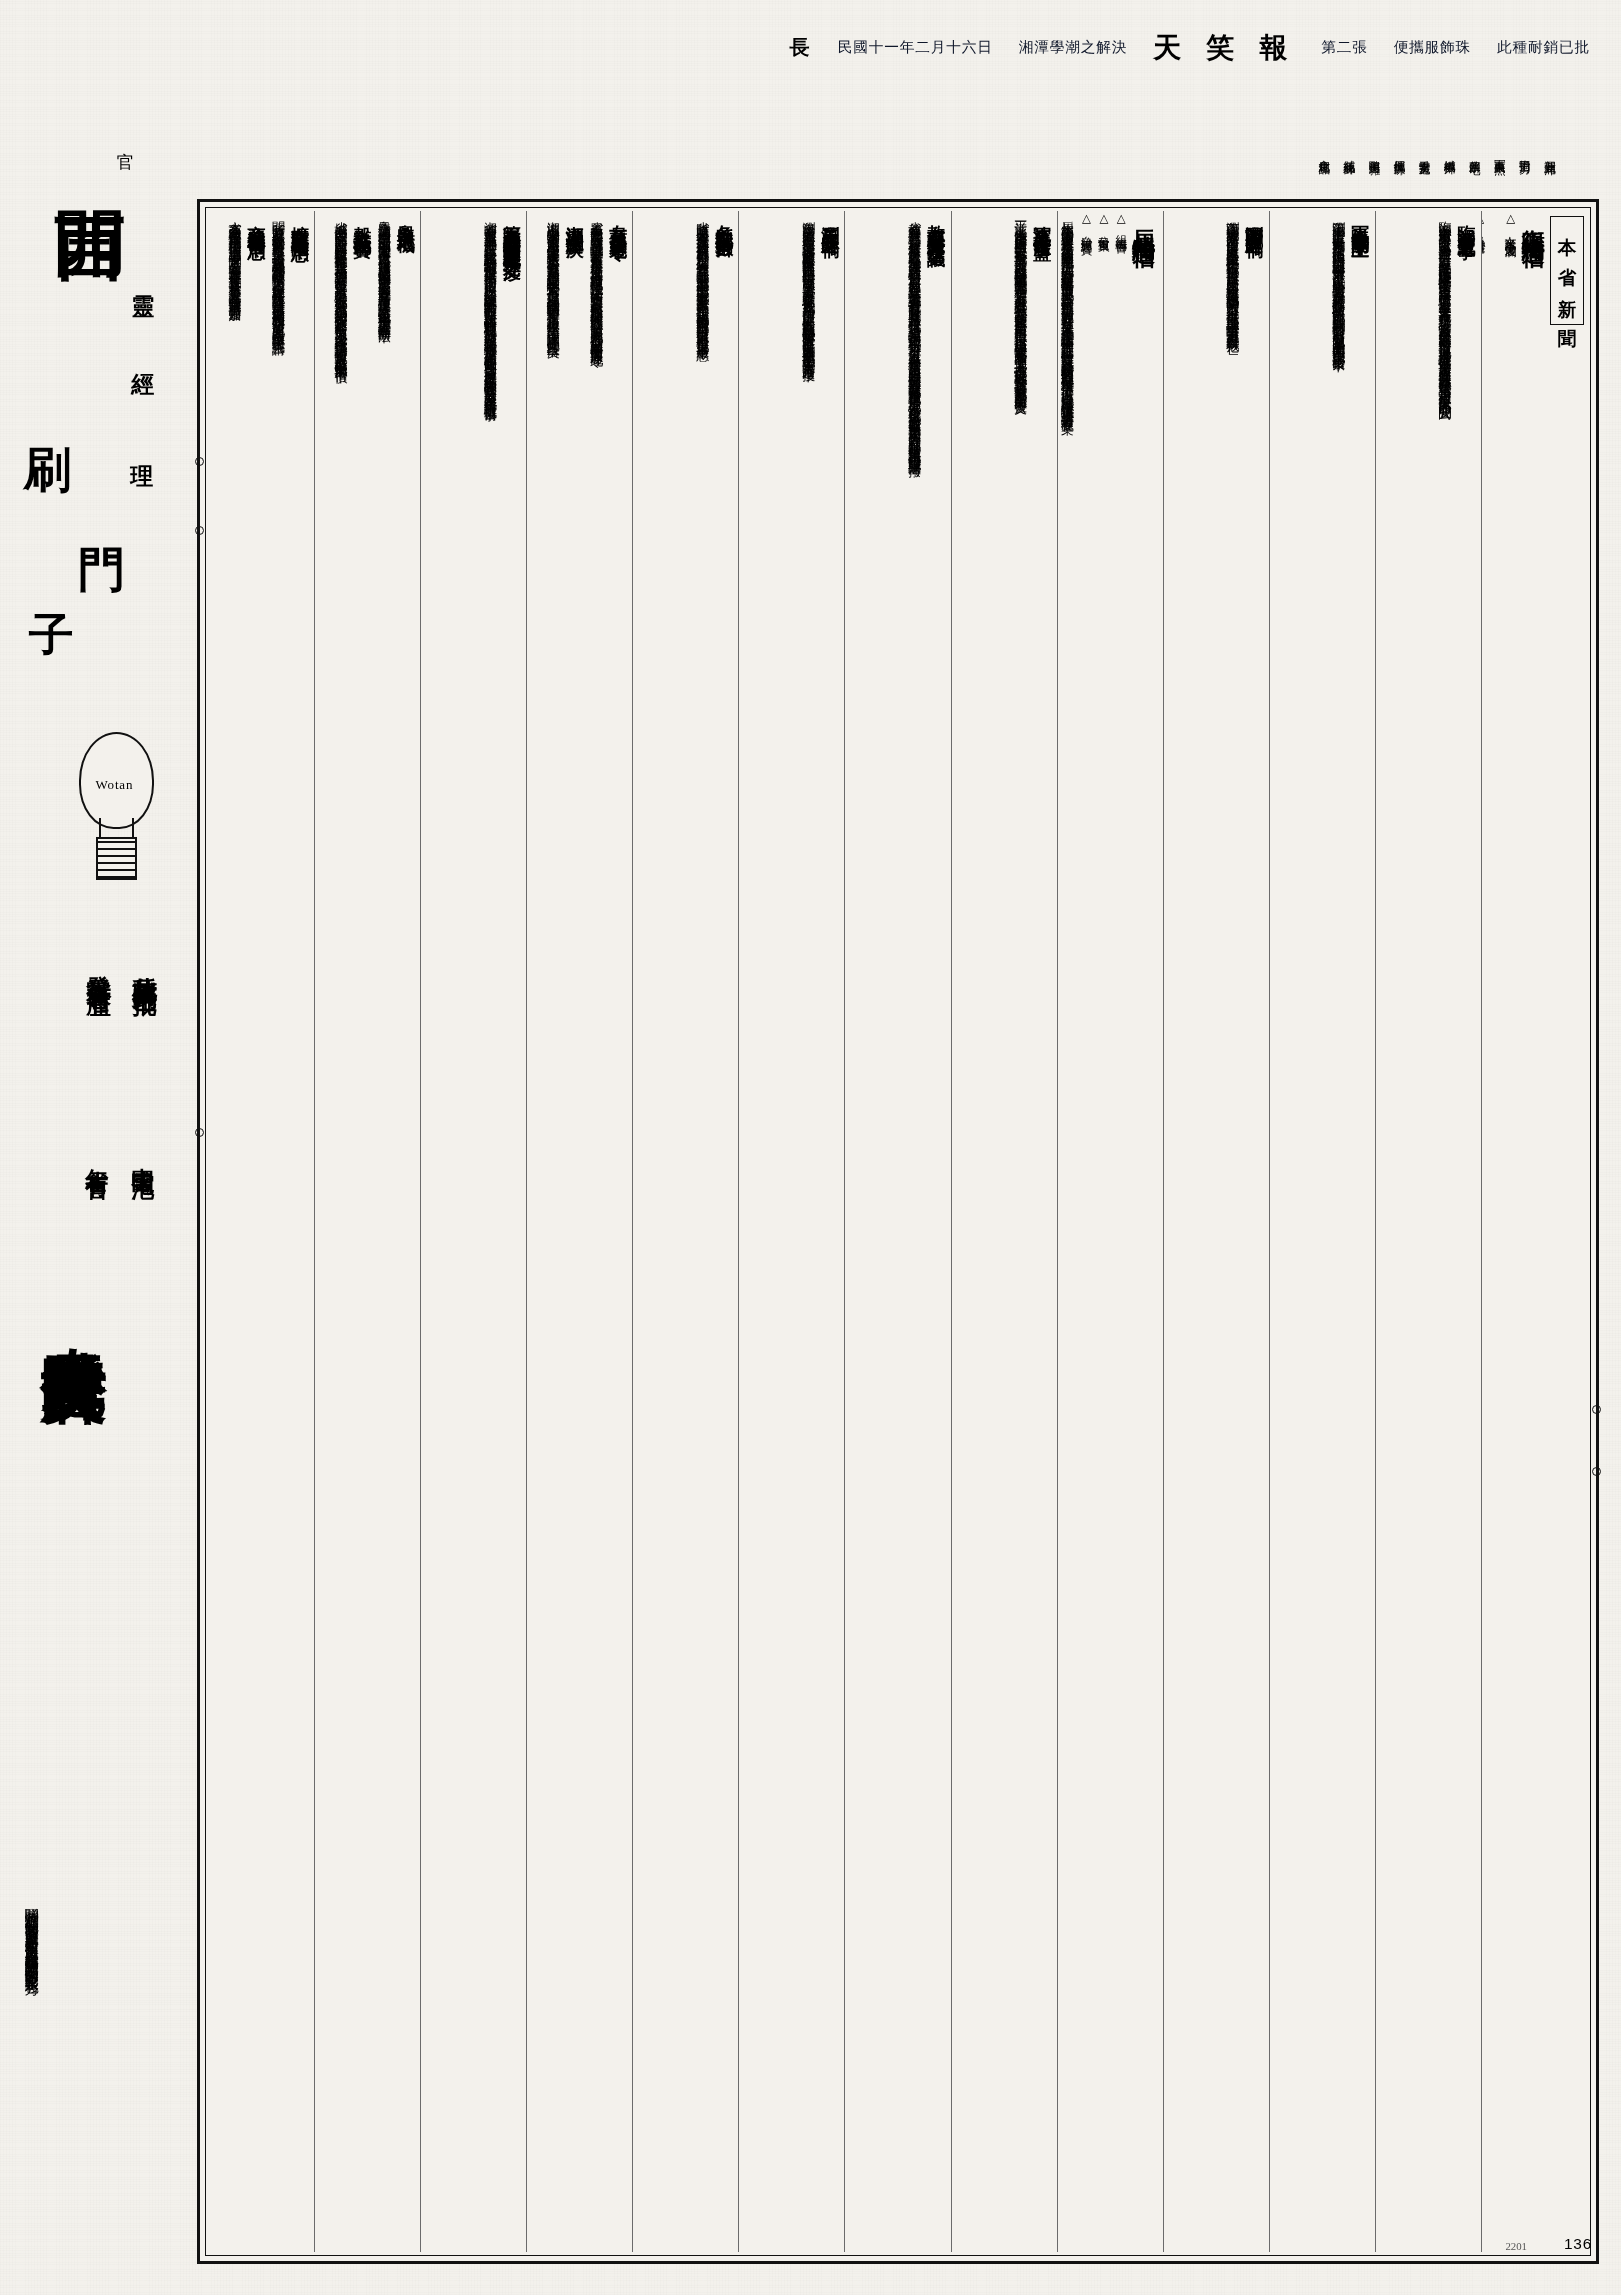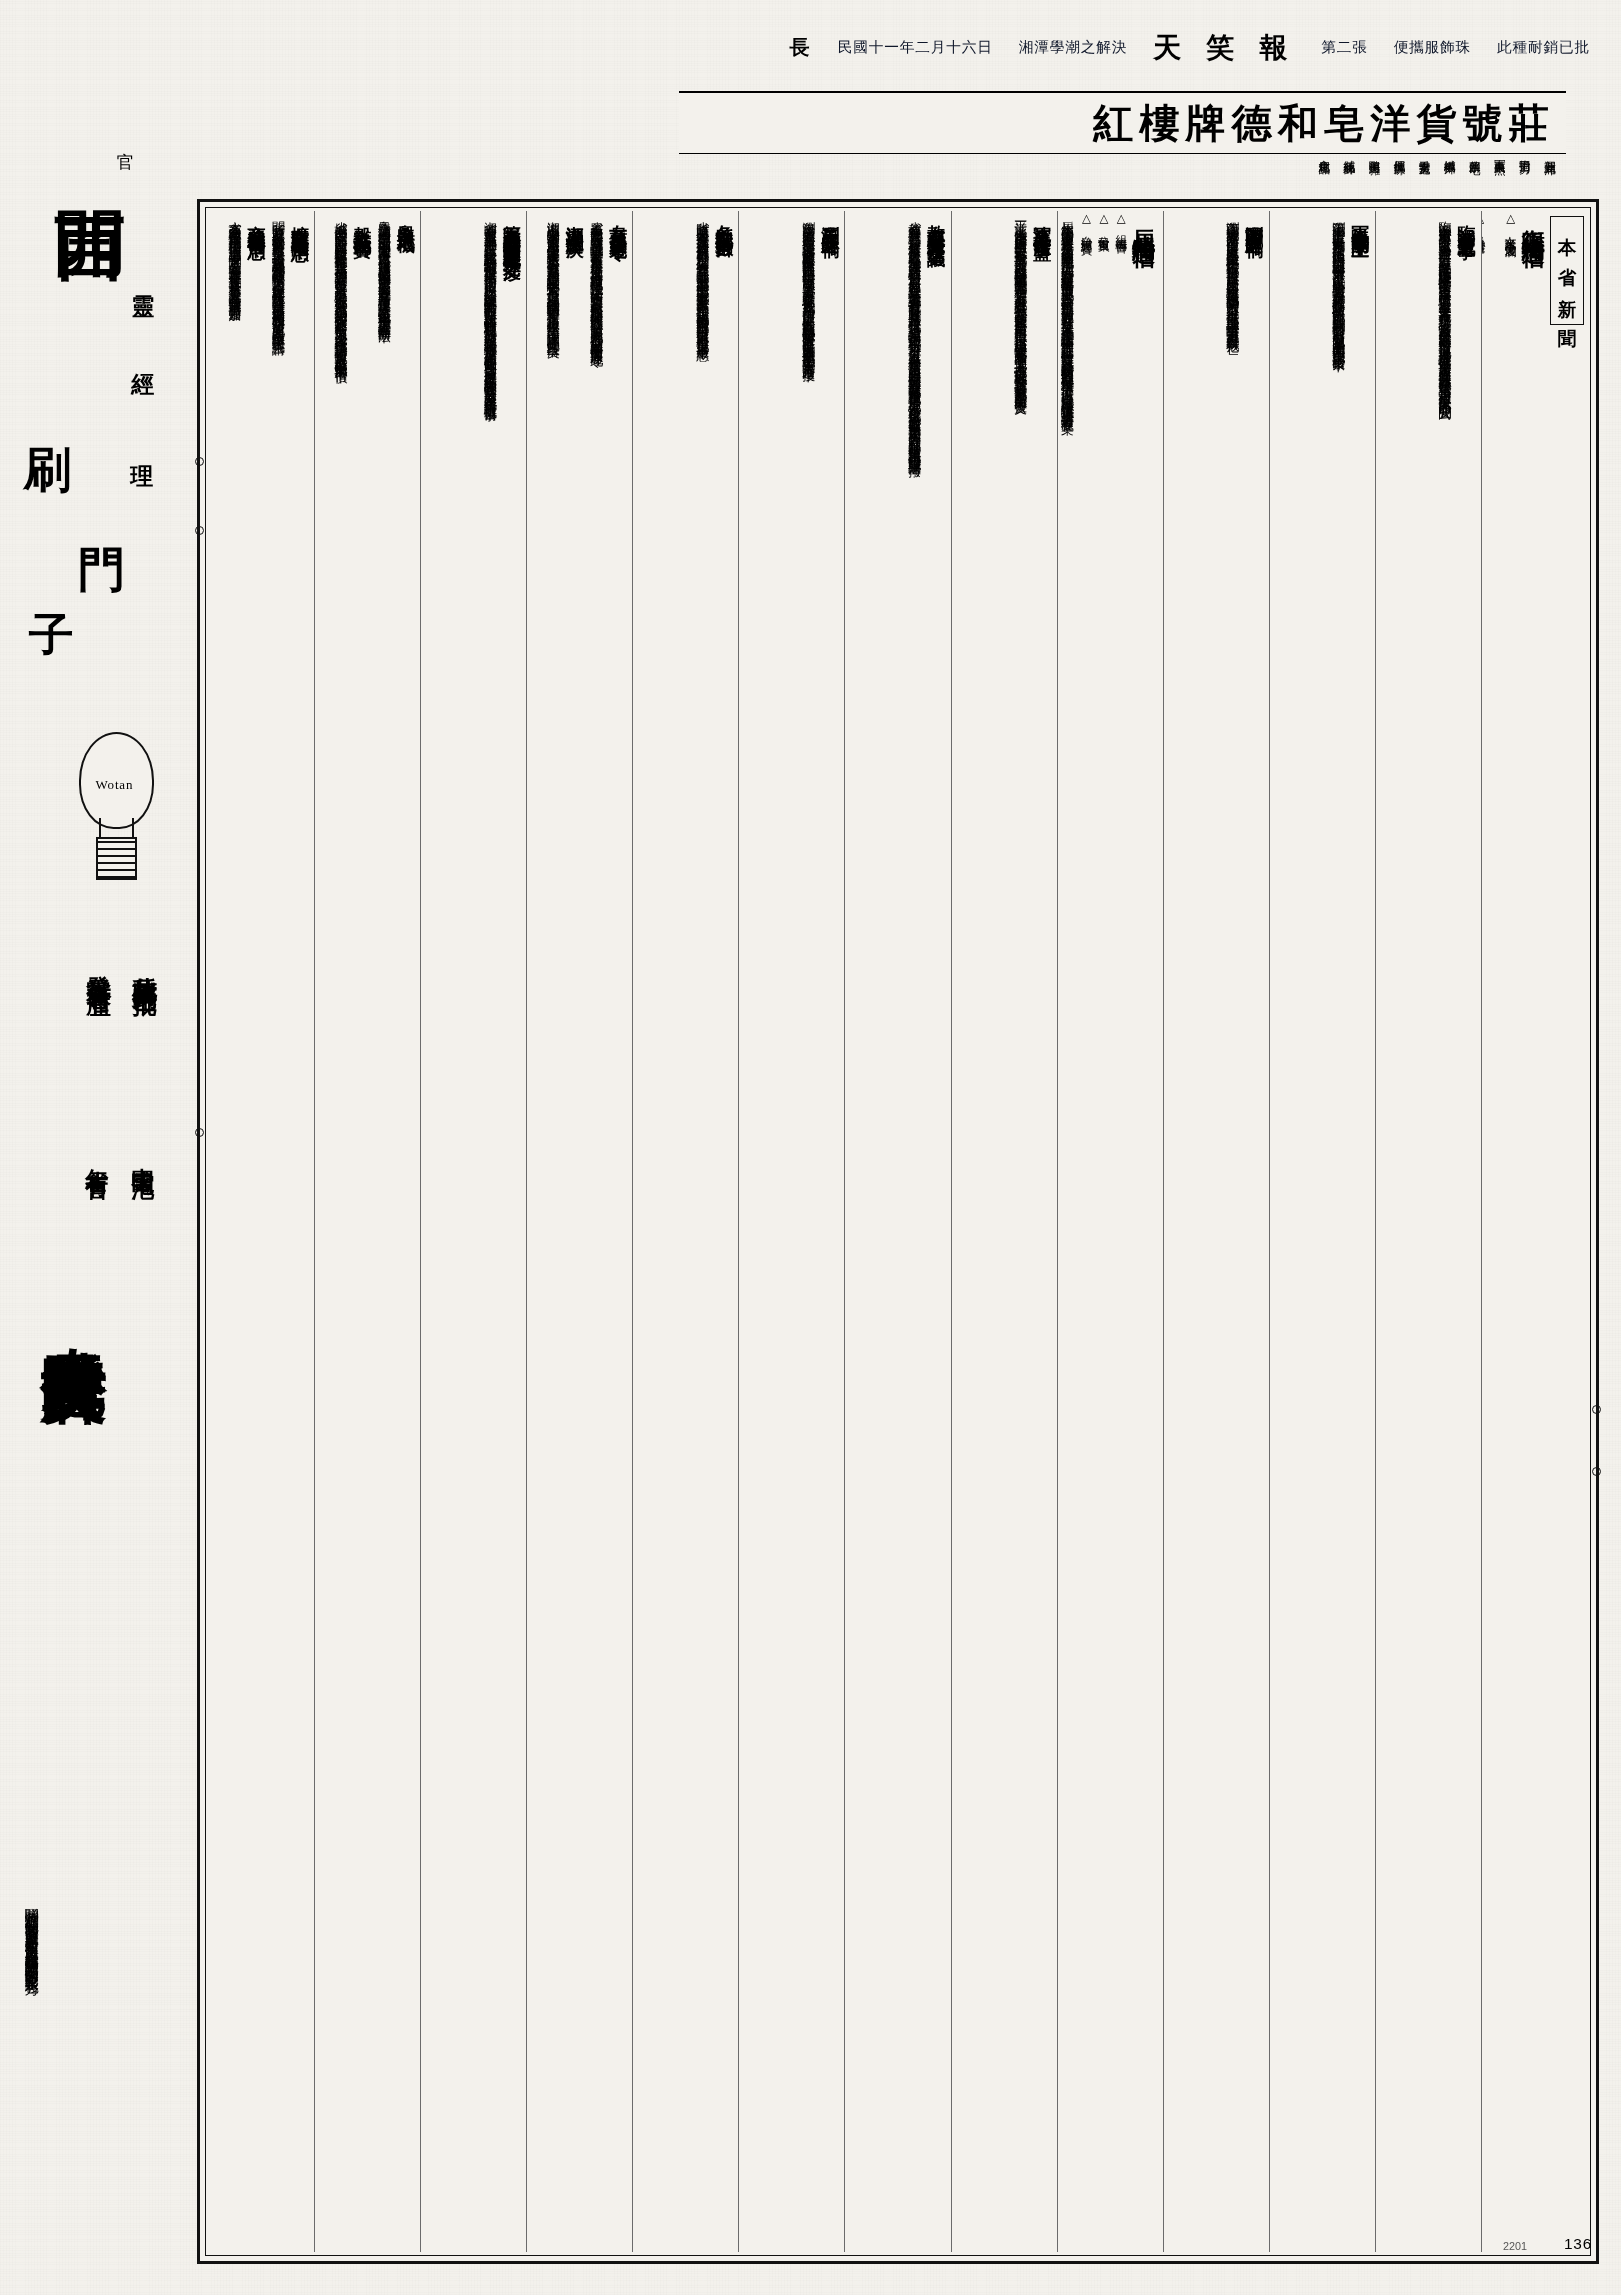--- a/index.html
+++ b/index.html
@@ -153,21 +153,21 @@
     border:1.5px solid #111;padding:6.2px 3.9px;font-size:18.5px;letter-spacing:4.6px;
     white-space:nowrap;font-weight:bold;
   }
 
   .page-no{
     position:absolute;right:4px;bottom:7.7px;
     font-size:15.4px;font-family:"Liberation Sans",sans-serif;letter-spacing:0.8px;
   }
   .code-no{
     position:absolute;right:69px;bottom:9.3px;
-    font-size:10.8px;color:#555;font-family:Liberation Sans, sans-serif;margin-top:40px;
+    font-size:10.8px;color:#555;font-family:Liberation Serif, serif;margin-top:40px;
   }
 
   .tick{
     position:absolute;width:7px;height:7px;border:1.5px solid #111;border-radius:50%;
   }
 </style>
 </head>
 <body>
 
 <div class="page">
@@ -178,23 +178,20 @@
       <div class="mast-item">此種耐銷已批</div>
       <div class="mast-item">便攜服飾珠</div>
       <div class="mast-item">第二張</div>
       <div class="mast-title">天 笑 報</div>
       <div class="mast-item">湘潭學潮之解決</div>
       <div class="mast-item">民國十一年二月十六日</div>
       <div class="mast-big">長</div>
     </div>
   </div>
 
-  <div class="banner">
-    <div class="banner-text">紅樓牌德和皂洋貨號莊</div>
-  </div>
 
   <div style="position:absolute;left:694px;top:151px;width:864px;height:48px;display:flex;flex-direction:row-reverse;gap:7.7px;align-items:flex-start;border-bottom:1.5px solid #111;">
     <div class="vtext" style="font-size:11.6px;letter-spacing:0.8px;height:45px;">新運到北洋</div>
     <div class="vtext" style="font-size:11.6px;letter-spacing:0.8px;height:45px;">指甲刀剪刀</div>
     <div class="vtext" style="font-size:11.6px;letter-spacing:0.8px;height:45px;">軍裝東西熱</div>
     <div class="vtext" style="font-size:11.6px;letter-spacing:0.8px;height:45px;">水茶餅四毛</div>
     <div class="vtext" style="font-size:11.6px;letter-spacing:0.8px;height:45px;">絨襪中外四</div>
     <div class="vtext" style="font-size:11.6px;letter-spacing:0.8px;height:45px;">季男女冕冠</div>
     <div class="vtext" style="font-size:11.6px;letter-spacing:0.8px;height:45px;">便攜服飾珠</div>
     <div class="vtext" style="font-size:11.6px;letter-spacing:0.8px;height:45px;">歐美適用雜</div>

